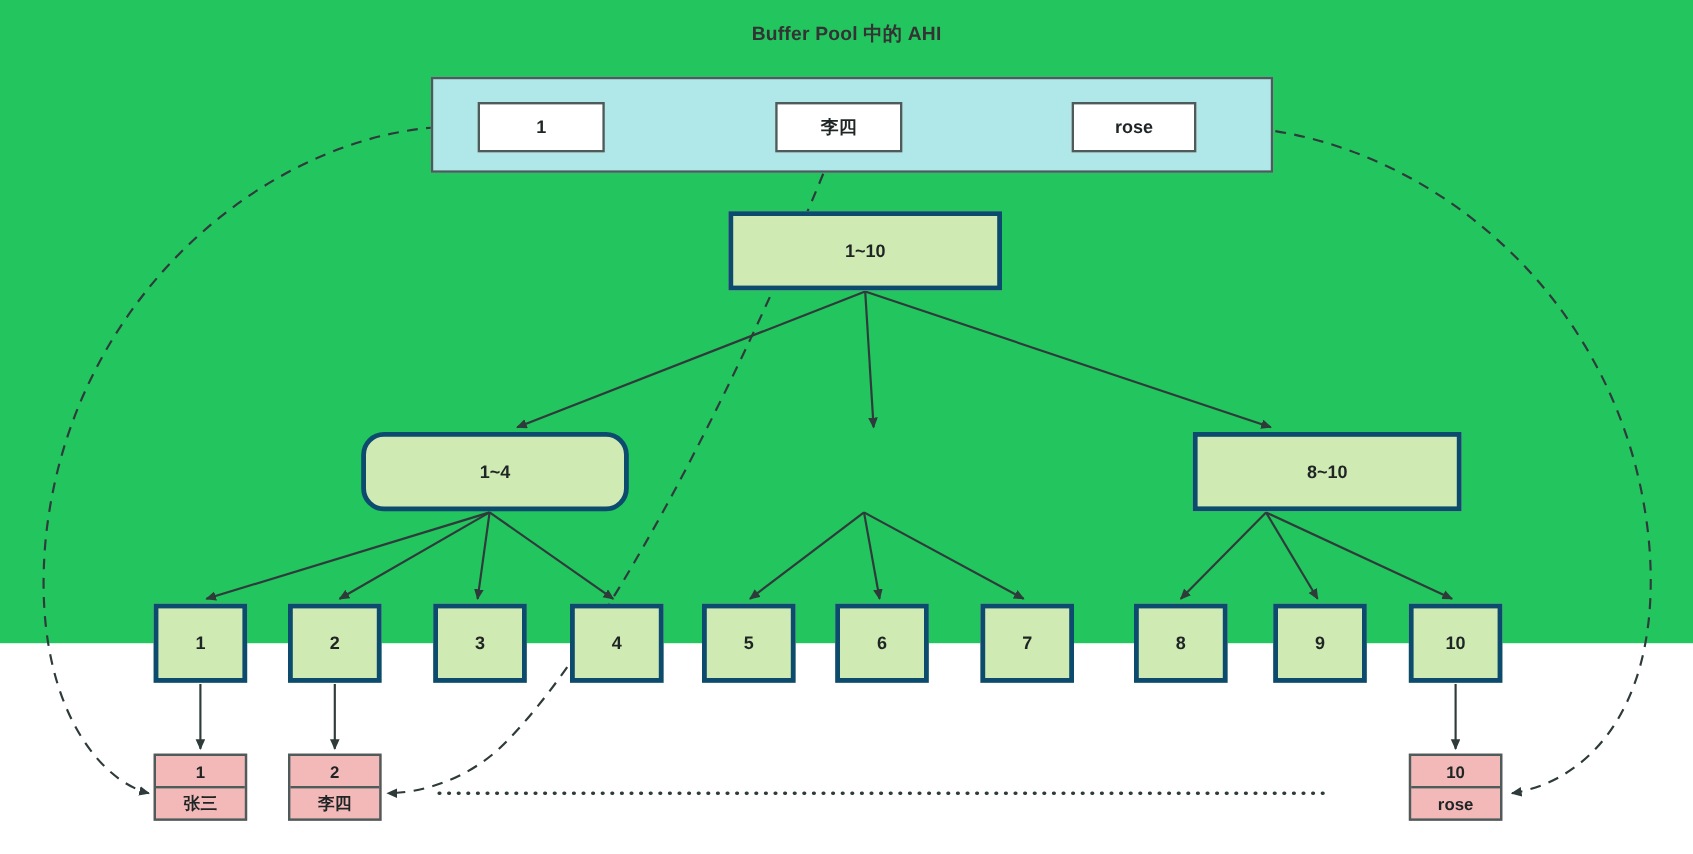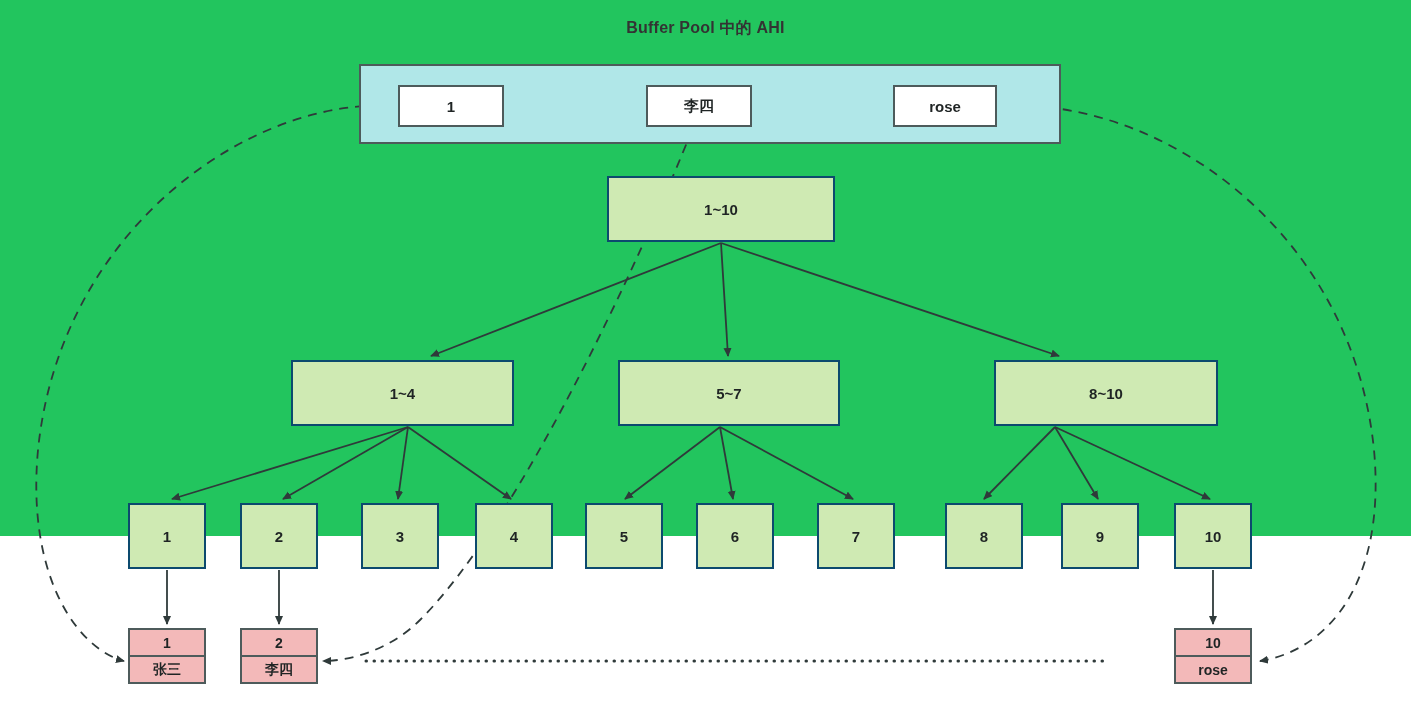--- a/index.html
+++ b/index.html
@@ -56,21 +56,21 @@
     display: flex;
     align-items: center;
     justify-content: center;
     font-size: 15px;
     font-weight: bold;
     color: #1f2424;
   }
   .node {
     position: absolute;
     background: #cfeab3;
-    border: 2px solid #0c4a6e;
+    border: 4px solid #0c4a6e;
     box-sizing: border-box;
     display: flex;
     align-items: center;
     justify-content: center;
     font-size: 15px;
     font-weight: bold;
     color: #1f2424;
   }
   .record {
     position: absolute;
@@ -159,25 +159,22 @@
     <span>李四</span>
   </div>
   <div class="ahi-cell" style="left:893px; top:85px; width:104px; height:42px;">
     <span>rose</span>
   </div>
 
   <div class="node" style="left:607px; top:176px; width:228px; height:66px;">
     <span>1~10</span>
   </div>
 
-  <div class="node" style="left:291px; top:360px; width:223px; height:66px;">
+  <div class="node" style="left:301px; top:360px; width:223px; height:66px;border-radius:19px;">
     <span>1~4</span>
-  </div>
-  <div class="node" style="left:618px; top:360px; width:222px; height:66px;">
-    <span>5~7</span>
   </div>
   <div class="node" style="left:994px; top:360px; width:224px; height:66px;">
     <span>8~10</span>
   </div>
 
   <div class="node" style="left:128px; top:503px; width:78px; height:66px;">
     <span>1</span>
   </div>
   <div class="node" style="left:240px; top:503px; width:78px; height:66px;">
     <span>2</span>

